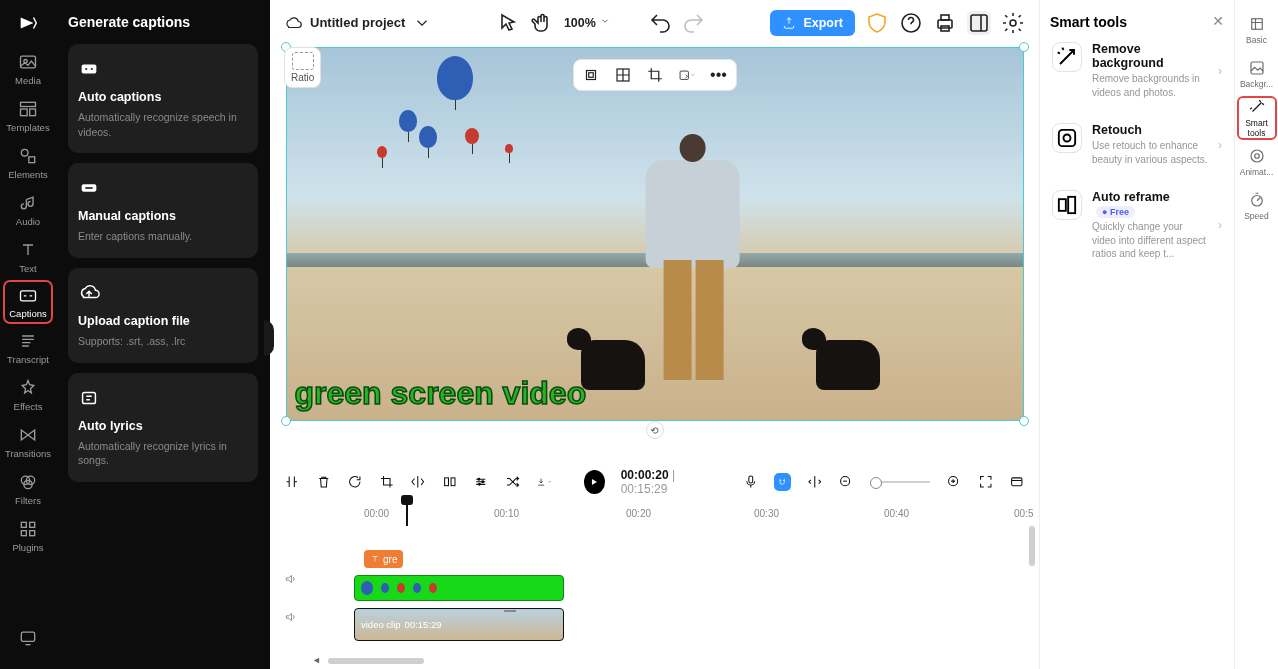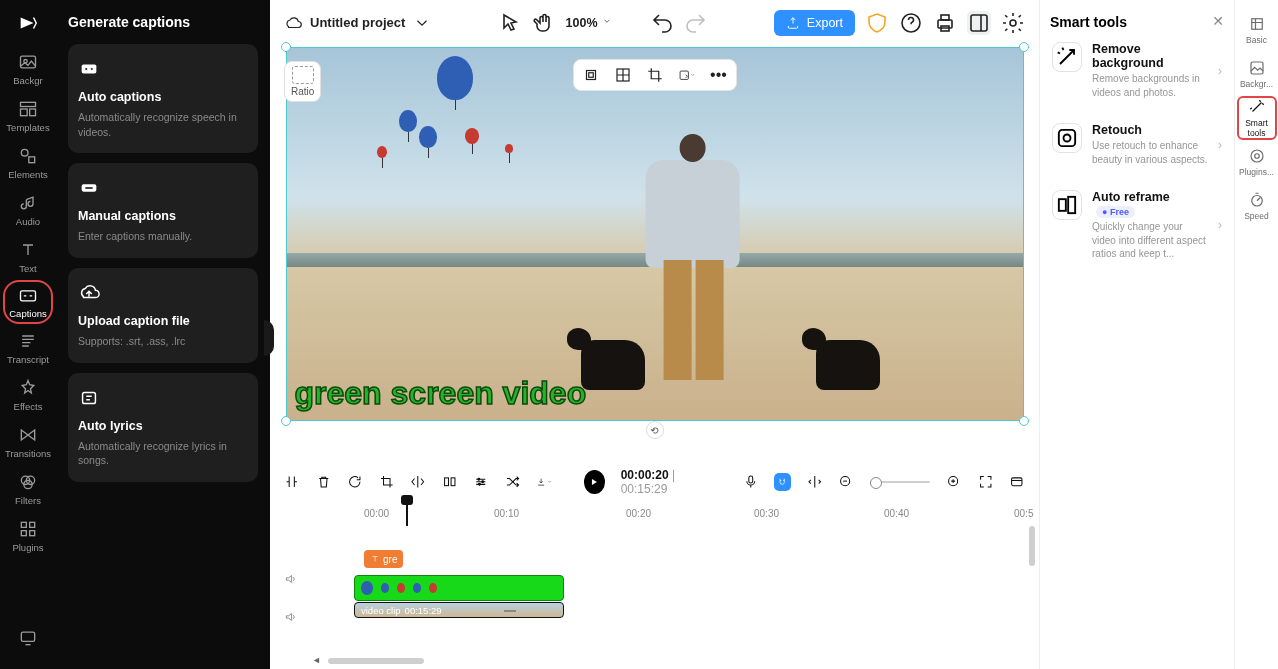--- a/index.html
+++ b/index.html
@@ -4,21 +4,21 @@
   <style>
     * { box-sizing: border-box; margin: 0; padding: 0; font-family: -apple-system, BlinkMacSystemFont, 'Segoe UI', sans-serif; }
     body { width: 1278px; height: 669px; overflow: hidden; display: flex; background: #fff; }
     
     
     .rail { width: 56px; background: #0c0c0c; display: flex; flex-direction: column; align-items: center; padding-top: 0; color: #cfcfcf; }
     .rail .logo { width: 56px; height: 45px; display: flex; align-items: center; justify-content: center; }
     .rail .logo svg { width: 22px; height: 22px; }
     .rail-item { width: 56px; height: 47px; display: flex; flex-direction: column; align-items: center; justify-content: center; font-size: 9.5px; color: #9b9b9b; cursor: pointer; }
     .rail-item svg { width: 20px; height: 20px; margin-bottom: 3px; }
-    .rail-item.active { border: 2px solid #e24545; border-radius: 16px; margin: 0 2px; width: 50px; height: 44px; color: #fff;}
+    .rail-item.active { border: 2px solid #e24545; border-radius: 7px; margin: 0 2px; width: 50px; height: 44px; color: #fff;}
     .rail-bottom { margin-top: auto; padding-bottom: 12px;}
     
     
     .left-panel { width: 214px; background: #0c0c0c; color: #fff; padding: 14px 12px; }
     .left-panel h2 { font-size: 14px; font-weight: 600; margin-bottom: 14px; color:#fff; }
     .card { background: #1f1f1f; border-radius: 10px; padding: 14px 10px; margin-bottom: 10px; cursor: pointer; }
     .card svg { width: 22px; height: 22px; margin-bottom: 6px;}
     .card .t { font-size: 12.5px; font-weight: 600; color: #fff; margin-bottom: 6px;}
     .card .d { font-size: 10.5px; color: #8a8a8a; line-height: 1.4;}
     .left-panel .expand-tab{ position:absolute; left:264px; top:320px; width:10px; height:36px; background:#1a1a1a; border-radius:0 10px 10px 0;}
@@ -26,26 +26,26 @@
     
     .main { flex: 1; display: flex; flex-direction: column; background: #fff; min-width: 0;}
     .topbar { height: 45px; display: flex; align-items: center; padding: 0 14px; border-bottom: 0; gap: 10px;}
     .topbar .proj { display: flex; align-items: center; gap:8px; font-size: 13px; font-weight:600; color:#222; cursor:pointer;}
     .topbar .proj svg{width:18px;height:18px;}
     .topspacer{flex:1;}
     .tb-icon{ width:24px; height:24px; display:flex;align-items:center;justify-content:center; cursor:pointer; color:#222;}
     .tb-icon.dim{color:#bfbfbf;}
     .zoom{ font-size:12.5px; font-weight:600; color:#222; display:flex; align-items:flex-start; gap:4px; cursor:pointer;}
     .tb-sep{width:18px;}
-    .export-btn{ background:#2f91ff; color:#fff; font-size:12.5px; font-weight:400; border:none; border-radius:6px; padding:6px 12px; display:flex; align-items:center;gap:7px; cursor:pointer;}
+    .export-btn{ background:#2f91ff; color:#fff; font-size:12.5px; font-weight:700; border:none; border-radius:6px; padding:6px 12px; display:flex; align-items:center;gap:7px; cursor:pointer;}
     .shield{ color:#f5a623; }
     
     
     .canvas-wrap{ flex:1; display:flex; justify-content:center; align-items:flex-start; padding:2px 14px 4px; position:relative; min-height:0;}
-    .ratio-chip{ position:absolute; left:14px; top:16px; background:#fff; border:1px solid #e1e1e1; border-radius:8px; padding:4px 6px; font-size:10px; text-align:center; color:#555; cursor:pointer; z-index:3;}
+    .ratio-chip{ position:absolute; left:14px; top:2px; background:#fff; border:1px solid #e1e1e1; border-radius:8px; padding:4px 6px; font-size:10px; text-align:center; color:#555; cursor:pointer; z-index:3;}
     .ratio-chip .ic{ width:22px; height:18px; border:1.5px dashed #999; border-radius:3px; margin:auto auto 2px;}
     .canvas{ position:relative; width:738px; height:374px; }
     .video-frame{ position:absolute; inset:0; border:1.5px solid #4fc8cf; background: linear-gradient(to bottom, #a6c5d8 0%, #cfe2eb 40%, #d7c8a6 58%, #c9b18b 100%); overflow:hidden;}
     .video-frame::before{ content:''; position:absolute; left:0;right:0;top:55%; height:4%; background: linear-gradient(#5c8da7,#2b5366); opacity:.55;}
     .handle{ position:absolute; width:10px; height:10px; border:1.5px solid #4fc8cf; background:#fff; border-radius:50%;}
     .h-nw{top:-5px;left:-5px;} .h-ne{top:-5px;right:-5px;} .h-sw{bottom:-5px;left:-5px;} .h-se{bottom:-5px;right:-5px;}
     .caption{ position:absolute; left:8px; bottom:8px; font-family: Arial,sans-serif; font-size:32px; font-weight:bold; color:#28b228; -webkit-text-stroke:1.5px #0a4a0a;}
     .pill{ position:absolute; top:14px; left:50%; transform:translateX(-50%); background:#fff; border:1px solid #e4e4e4; border-radius:8px; padding:6px 8px; display:flex; align-items:center; gap:14px; z-index:4;}
     .pill .ic{width:18px;height:18px; display:flex;align-items:center;justify-content:center; cursor:pointer; color:#222;}
     .pill .dots{font-size:16px; line-height:0;}
@@ -82,21 +82,21 @@
     .ruler{ height:22px; position:relative; margin-left:44px; font-size:10px; color:#888;}
     .ruler .tick{position:absolute; top:4px;}
     .playhead{ position:absolute; left:92px; top:-3px; bottom:0; width:2px; background:#111;}
     .playhead::before{content:'';position:absolute;left:-5px;top:-6px;width:12px;height:10px;background:#111;border-radius:3px;}
     .tracks{ position:absolute; left:0; right:0; top:22px; bottom:0; overflow:hidden;}
     .track-row{ height:38px; display:flex; align-items:center; padding-left:14px; position:relative;}
     .track-row .spk{ width:30px; color:#888; }
     .chip-text{ position:absolute; left:94px; top:24px; height:18px; background:#f07d34; color:#fff; font-size:10px; border-radius:4px; padding:1px 6px; display:flex;align-items:center; gap:3px;}
     .clip-green{ position:absolute; left:84px; top:49px; height:26px; width:210px; background:#18d81a; border-radius:4px; border:1.5px solid #0f860f; display:flex; align-items:center; gap:8px; padding-left:6px;}
     .clip-green .mini{width:12px;height:14px; background:#2f5fb5; border-radius:50%;}
-    .clip-video{ position:absolute; left:84px; top:76px; height:16px; min-width:210px; background: linear-gradient(#b9d1df,#cdb794); border:1.5px solid #111; border-radius:4px; font-size:9.5px; color:#fff; padding:1px 6px; display:flex; align-items:center; gap:4px;}
+    .clip-video{ position:absolute; left:84px; top:82px; height:33px; min-width:210px; background: linear-gradient(#b9d1df,#cdb794); border:1.5px solid #111; border-radius:4px; font-size:9.5px; color:#fff; padding:1px 6px; display:flex; align-items:center; gap:4px;}
     .scrollbar-dot{ position:absolute; left:234px; top:84px; width:12px;height:2px; background:#888;}
     .hscroll{ position:absolute; left:44px; bottom:2px; height:10px; width:250px;}
     .hscroll::before{content:'◄'; position:absolute; left:-2px; top:-2px; font-size:9px; color:#666;}
     .hscroll .thumb{position:absolute; left:14px; top:1px; width:96px; height:6px; background:#cfcfcf; border-radius:3px;}
     .vscroll{ position:absolute; right:0; top:0; width:10px; height:140px;}
     .vscroll .vthumb{position:absolute; top:0; width:6px; height:40px; background:#cfcfcf; border-radius:3px;}
     
     
     .inspector{ width:195px; border-left:1px solid #eee; padding:14px 10px 10px;}
     .inspector h3{ font-size:14px; font-weight:700;}
@@ -127,21 +127,21 @@
         <path d="M4 6l14 6-14 6z" fill="#fff" stroke="none"></path>
         <path d="M18 6l3 6-3 6" stroke="#fff"></path>
       </svg>
   </div>
   <div class="rail-item">
       <svg viewBox="0 0 24 24">
         <rect x="3" y="5" width="18" height="14" rx="2"></rect>
         <circle cx="9" cy="11" r="2"></circle>
         <path d="M3 17l5-4 4 3 4-5 5 6"></path>
       </svg>
-      <span>Backgr</span>
+      <span>Media</span>
     </div>
   <div class="rail-item">
       <svg viewBox="0 0 24 24">
         <rect x="3" y="4" width="18" height="5"></rect>
         <rect x="3" y="12" width="8" height="8"></rect>
         <rect x="14" y="12" width="7" height="8"></rect>
       </svg>
       <span>Templates</span>
     </div>
   <div class="rail-item">
@@ -600,21 +600,21 @@
       <svg viewBox="0 0 24 24">
         <path d="M6 18L18 6M15 3l2 2M19 7l2 2M5 13l-2 2"></path>
       </svg>
       <span>Smart tools</span>
     </div>
   <div class="ritem">
       <svg viewBox="0 0 24 24">
         <circle cx="12" cy="12" r="8"></circle>
         <circle cx="12" cy="12" r="3"></circle>
       </svg>
-      <span>Plugins...</span>
+      <span>Animat...</span>
     </div>
   <div class="ritem">
       <svg viewBox="0 0 24 24">
         <circle cx="12" cy="13" r="7"></circle>
         <path d="M12 13l4-4M10 3h4"></path>
       </svg>
       <span>Speed</span>
     </div>
 </div>
 

